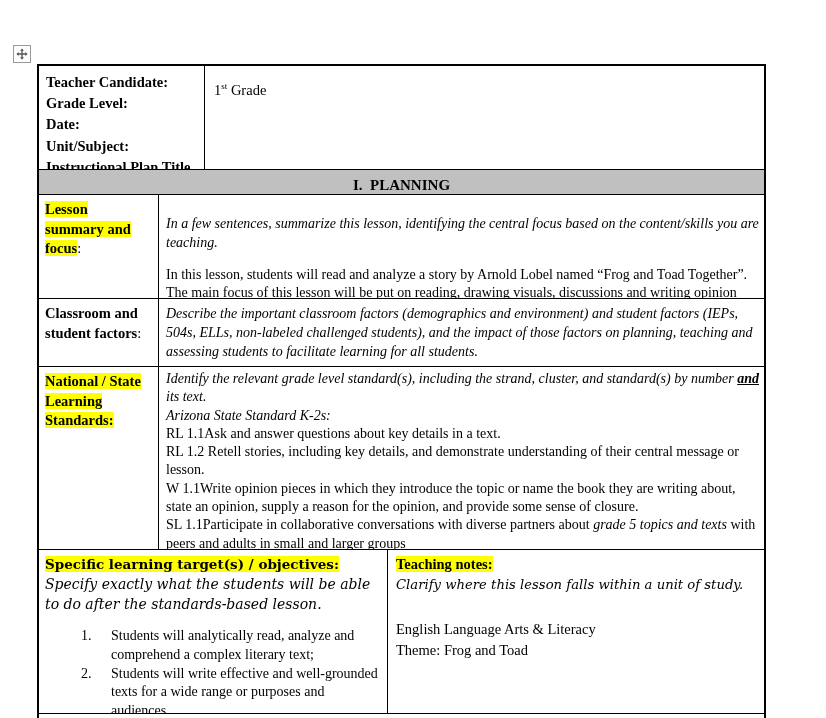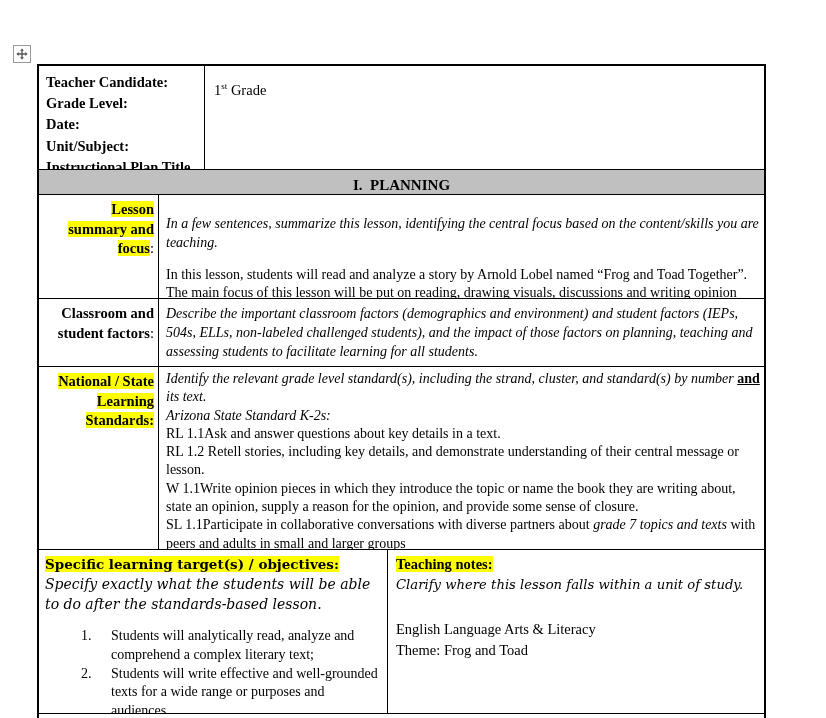--- a/index.html
+++ b/index.html
@@ -37,33 +37,33 @@
   .r1 .lblcell p { font-weight:bold; font-size:14.5px; line-height:21.2px; }
   .r1 .cntcell { padding:16px 8px 0 9px; font-size:14.5px; }
   sup { font-size:9px; vertical-align:super; line-height:0; }
 
   
   .r2 { height:25px; background:var(--band); align-items:flex-end; justify-content:center; }
   .r2 .band-text { font-weight:bold; font-size:15px; white-space:pre; }
 
   
   .r3 .lblcell, .r4 .lblcell, .r5 .lblcell { width:120px; padding:5px 4px 0 6px; }
-  .lbl-line { display:block; font-weight:bold; font-size:14.5px; line-height:19.5px;text-align:right; }
+  .lbl-line { display:block; font-weight:bold; font-size:14.5px; line-height:19.5px; }
   .hl { background:var(--hl); }
   .colon { font-weight:normal; }
 
   .r3 { height:104px; }
   .r4 { height:68px; }
   .r5 { height:183px; }
   .r3 .cntcell, .r4 .cntcell, .r5 .cntcell { padding:4px 4px 0 7px; font-size:14px; }
   .r3 .cntcell { line-height:18.8px;margin-top:16px; }
   .r4 .cntcell { line-height:19px; padding-top:5px; }
   .r5 .cntcell { line-height:18.3px; padding-top:3px; }
   .it { font-style:italic; }
-  .and { font-weight:bold; text-decoration:underline; }
+  .and { font-style:italic; font-weight:bold; text-decoration:underline; }
   .sp13 { height:13px; }
 
   
   .r6 { height:164px; }
   .r6 .lblcell { width:349px; padding:5px 4px 0 6px; }
   .r6 .cntcell { padding:5px 6px 0 8px; }
   .obj-head {
     font-family:"DejaVu Serif", serif; font-weight:bold; font-size:13.5px;
     line-height:18px; background:var(--hl); display:inline;
   }
@@ -148,21 +148,21 @@
         <span class="lbl-line"><span class="hl">National / State</span></span>
         <span class="lbl-line"><span class="hl">Learning</span></span>
         <span class="lbl-line"><span class="hl">Standards:</span></span>
       </div>
       <div class="cell cntcell">
         <p><span class="it">Identify the relevant grade level standard(s), including the strand, cluster, and standard(s) by number </span><span class="and">and</span><span class="it"> its text.</span></p>
         <p class="it">Arizona State Standard K-2s:</p>
         <p>RL 1.1Ask and answer questions about key details in a text.</p>
         <p>RL 1.2 Retell stories, including key details, and demonstrate understanding of their central message or lesson.</p>
         <p>W 1.1Write opinion pieces in which they introduce the topic or name the book they are writing about, state an opinion, supply a reason for the opinion, and provide some sense of closure.</p>
-        <p><span>SL 1.1Participate in collaborative conversations with diverse partners about </span><span class="it">grade 7 topics and texts</span><span> with peers and adults in small and larger groups</span></p>
+        <p><span>SL 1.1Participate in collaborative conversations with diverse partners about </span><span class="it">grade 5 topics and texts</span><span> with peers and adults in small and larger groups</span></p>
       </div>
     </div>
 
     <div class="row r6">
       <div class="cell lblcell">
         <span class="obj-head">Specific learning target(s) / objectives:</span>
         <p class="obj-instr">Specify exactly what the students will be able to do after the standards-based lesson.</p>
         <div class="sp14"></div>
         <div class="olist">
           <div class="li">

